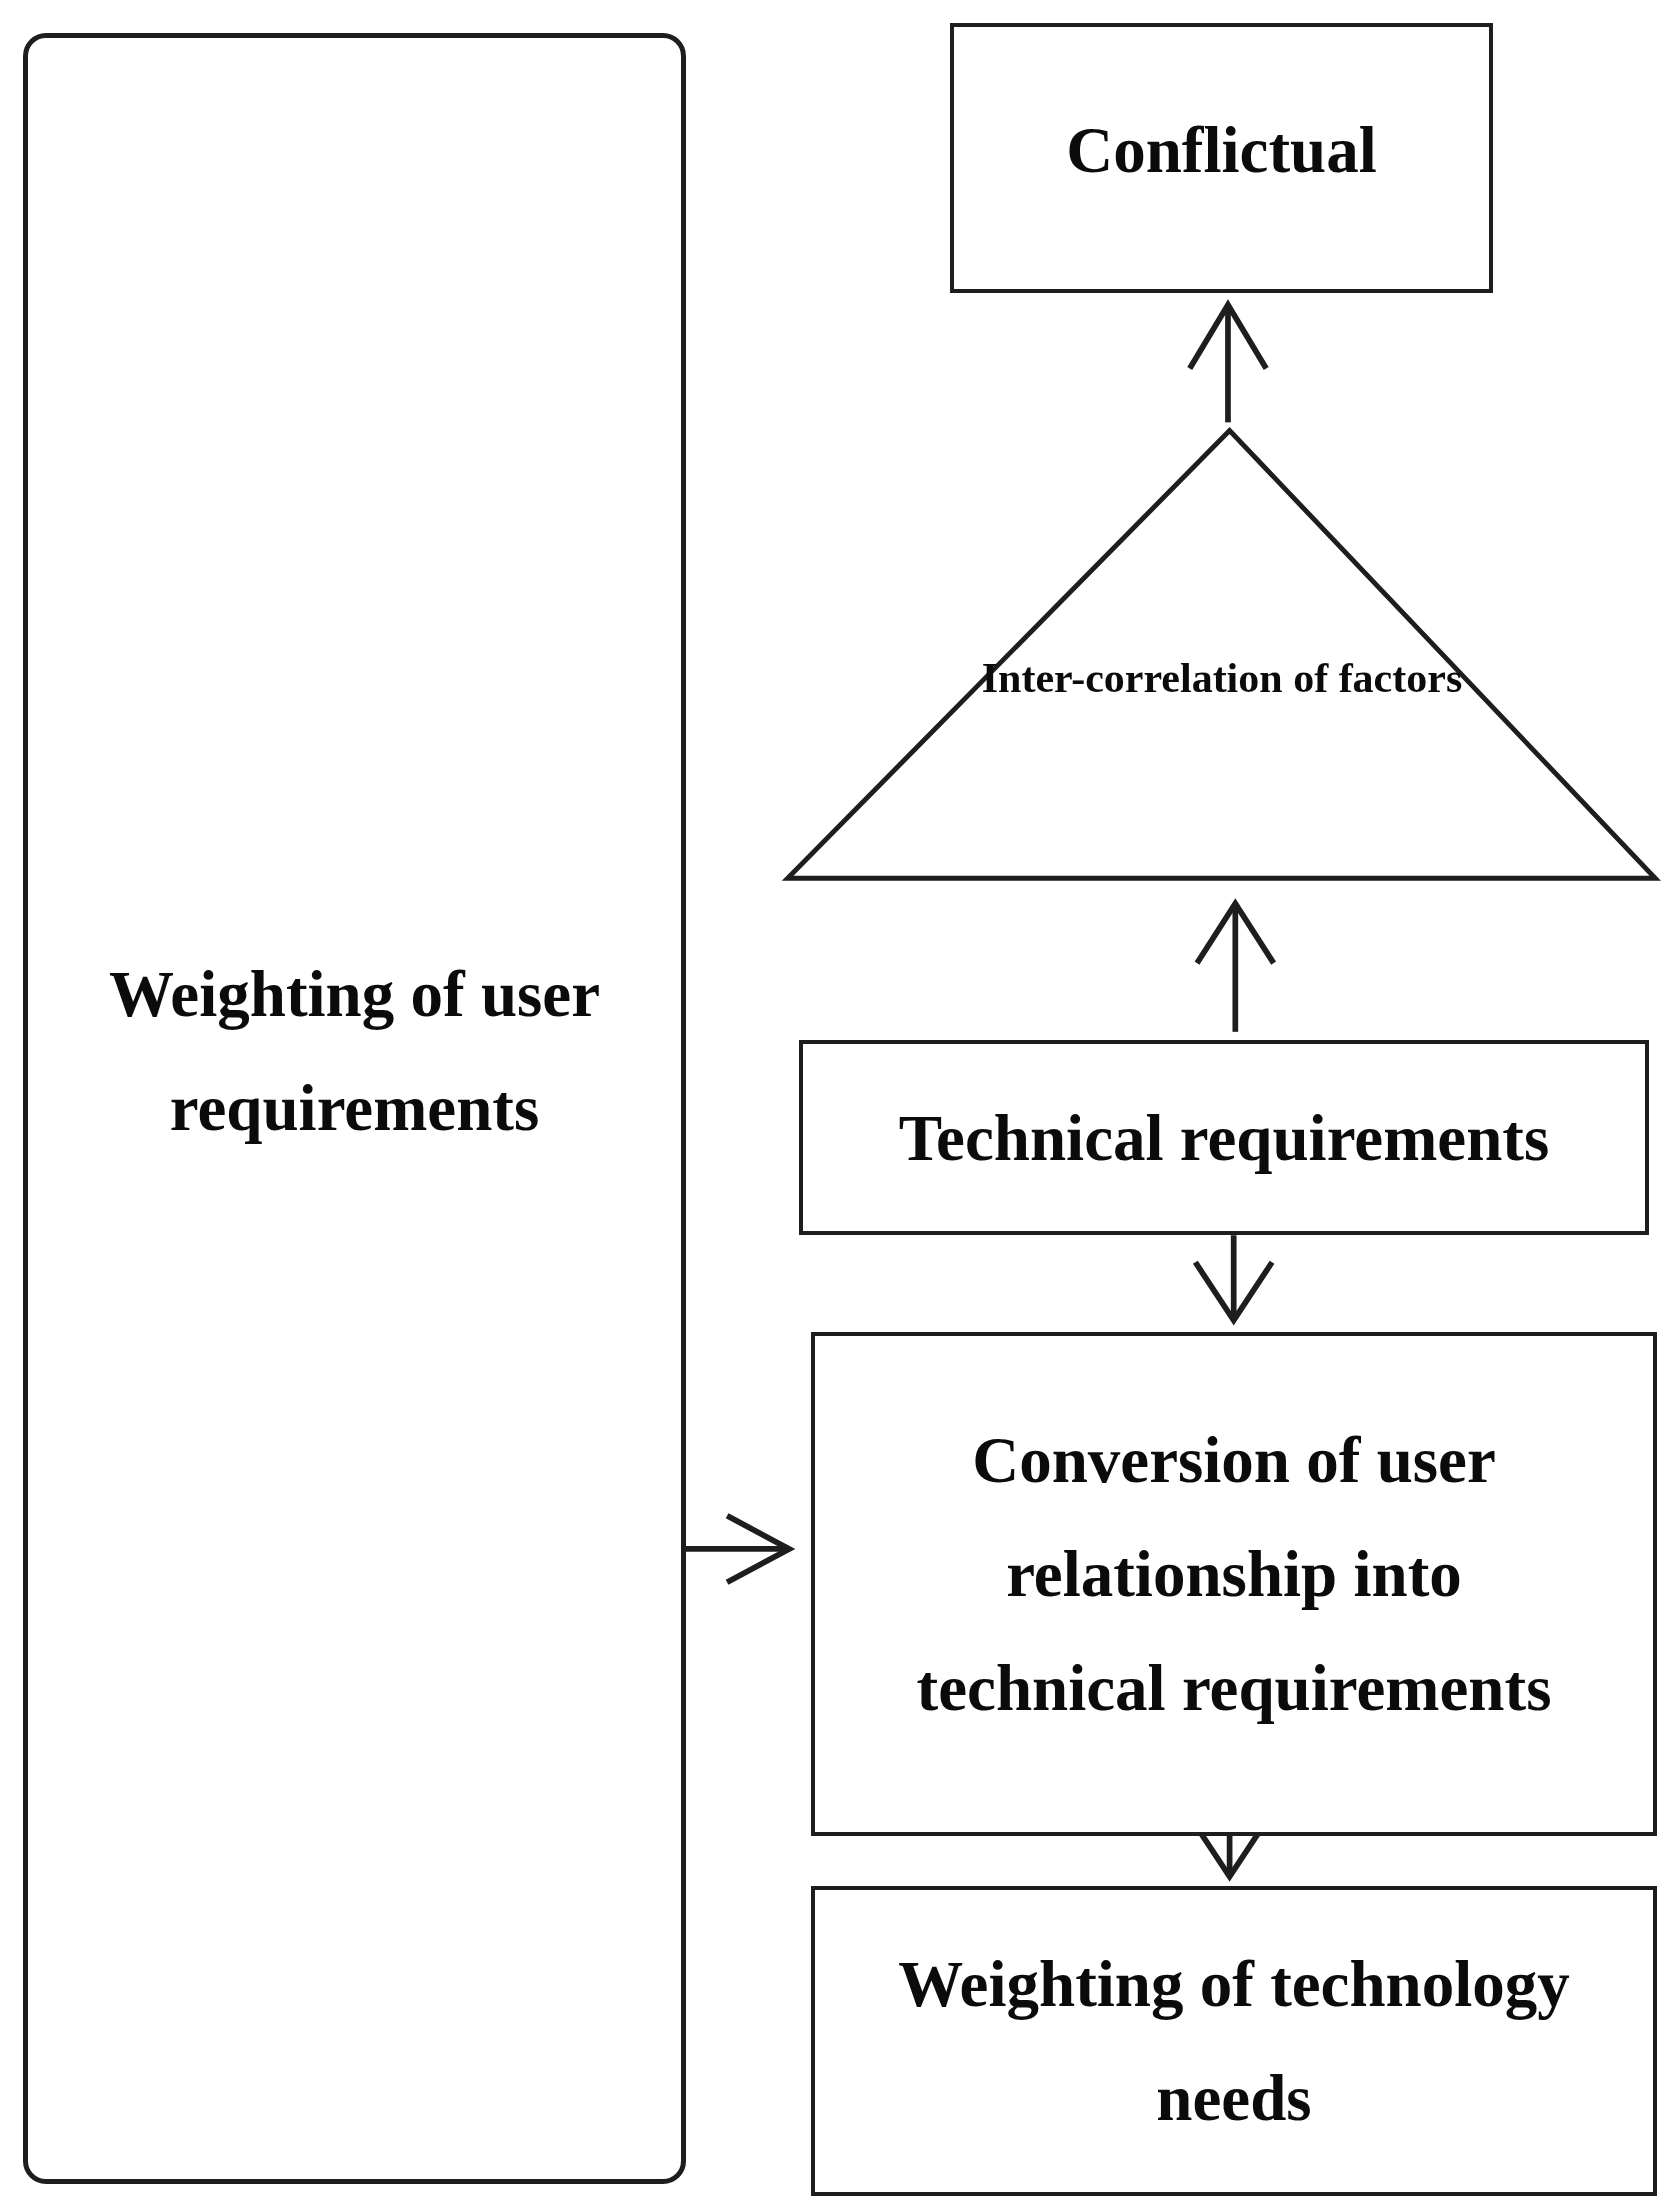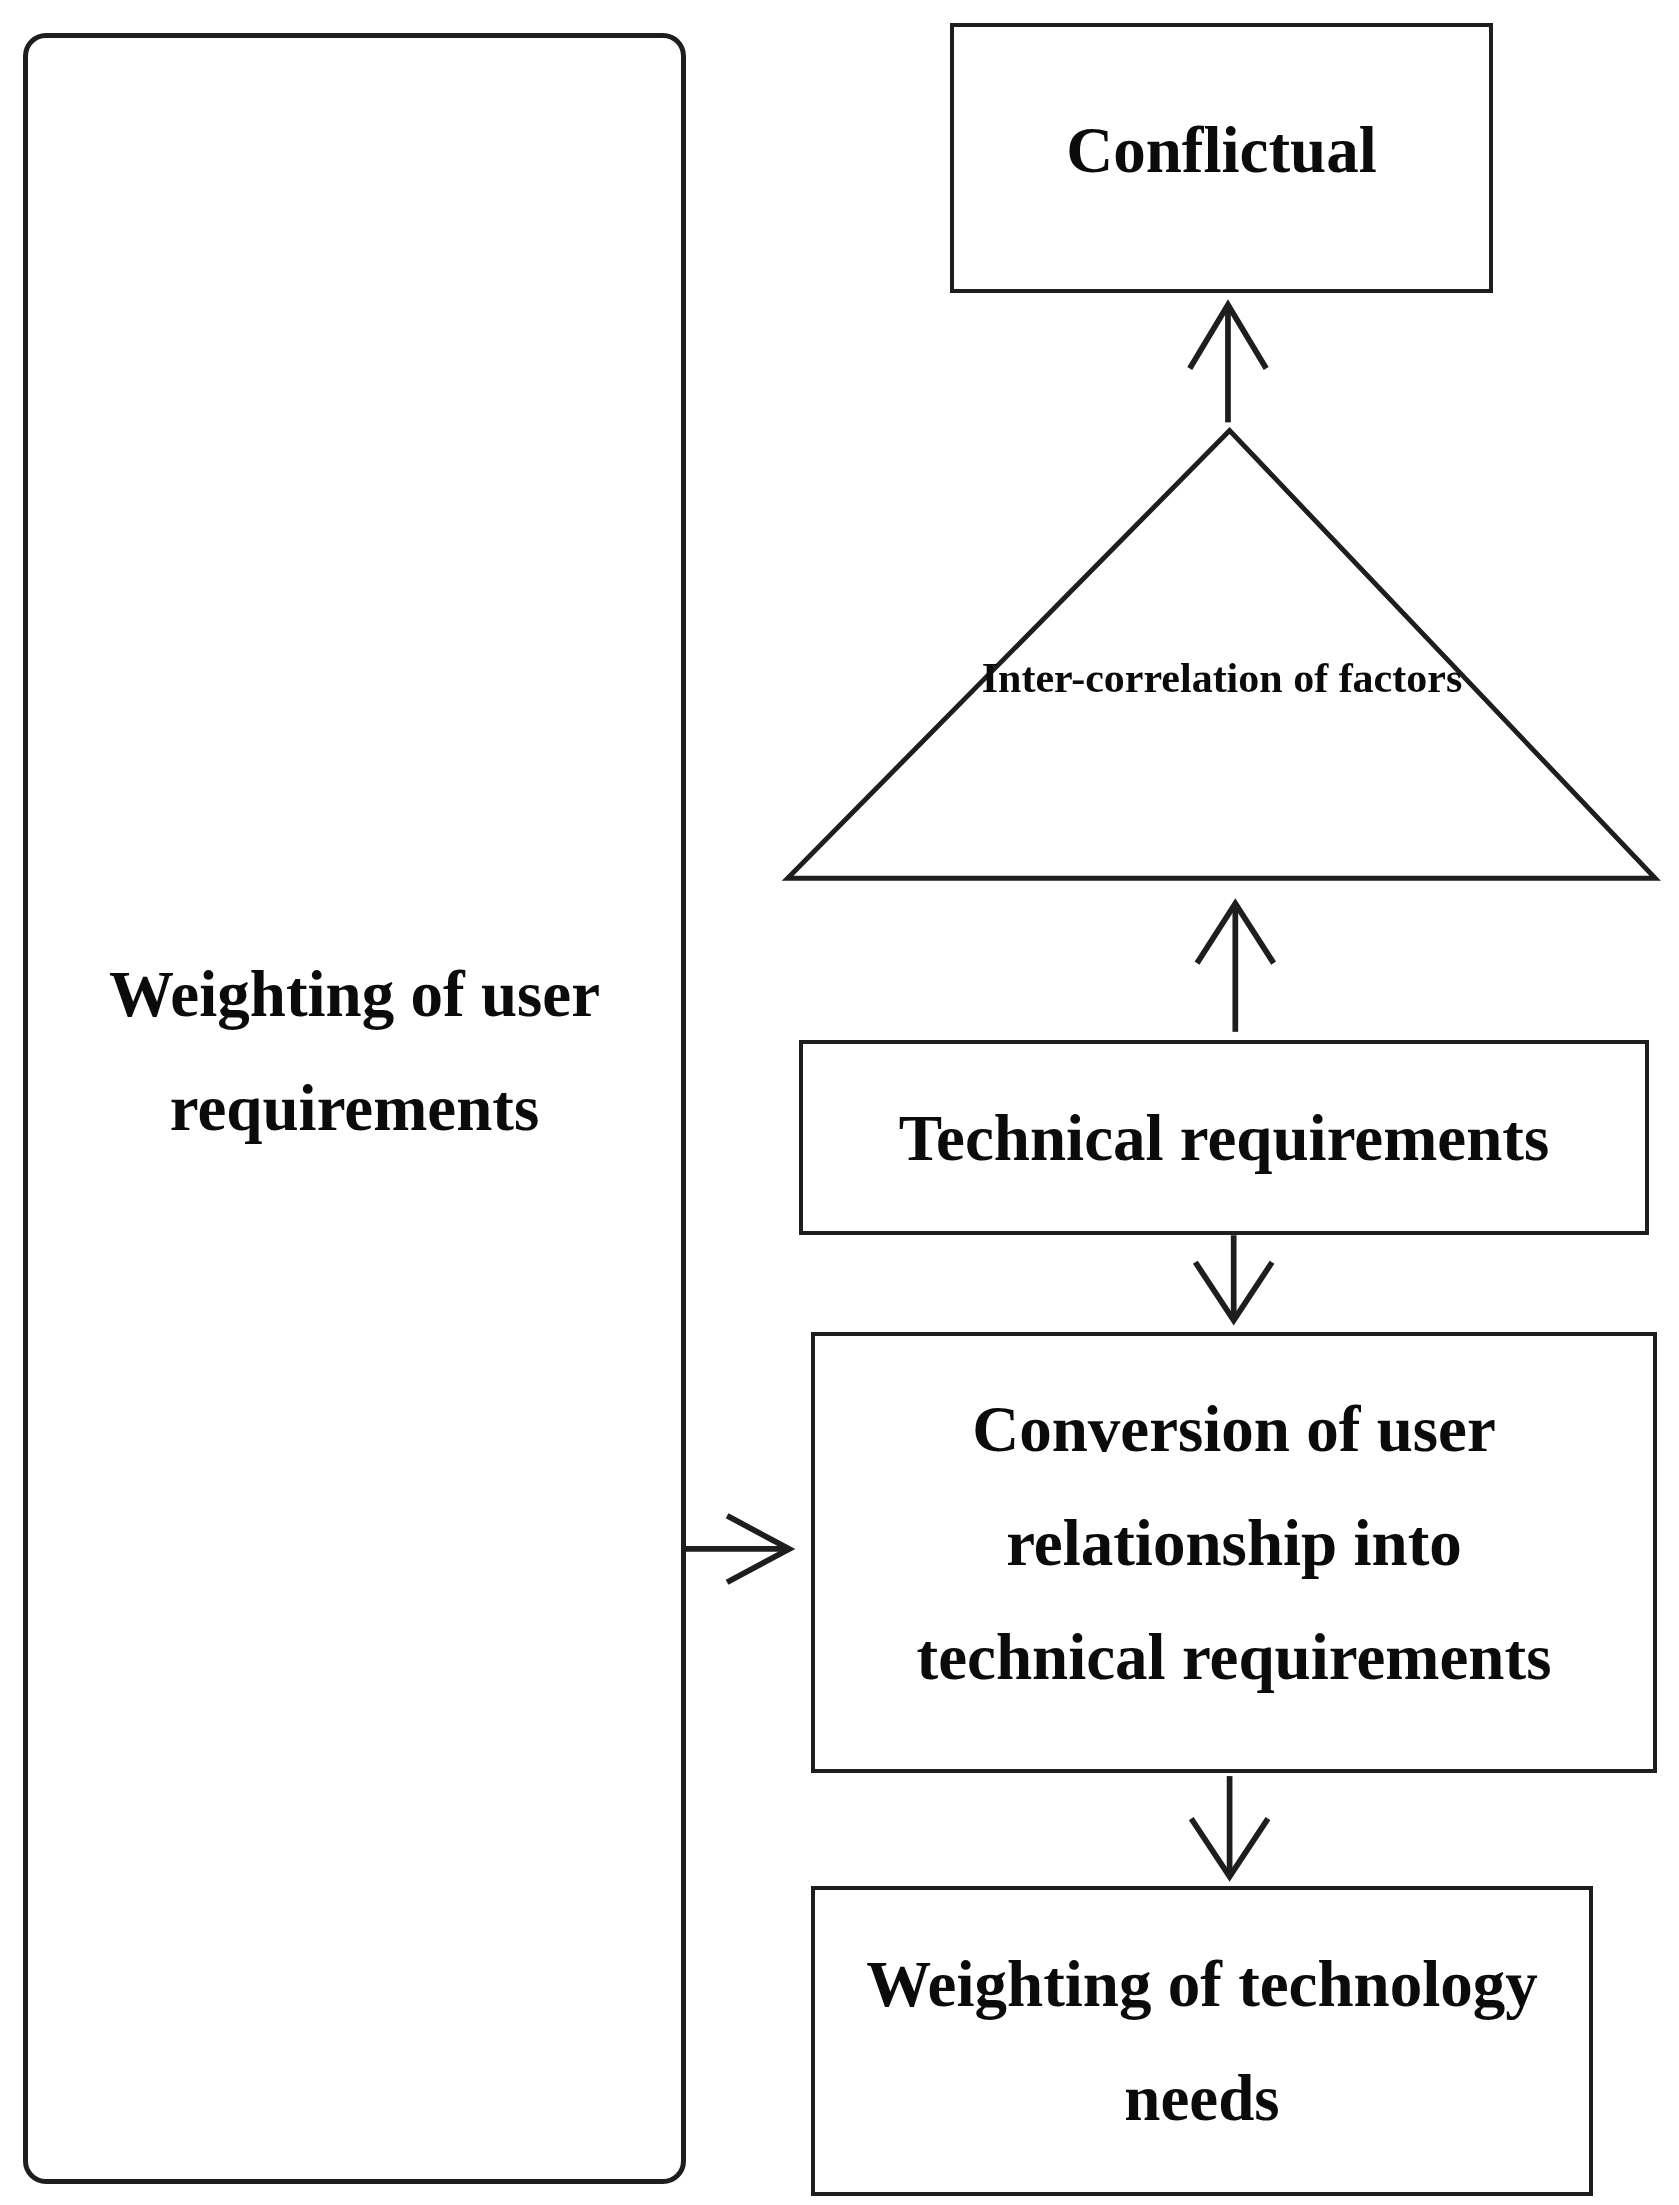--- a/index.html
+++ b/index.html
@@ -30,22 +30,22 @@
     align-items:center;justify-content:center;
     text-align:center;
     font-size:65px;
     box-sizing:border-box;
   }
   .box .ln{display:block;width:100%;}
   .left-rect{left:23px;top:33px;width:663px;height:2151px;border-width:5.7px;justify-content:flex-start;border-radius:23px;}
   .left-rect .txt{position:absolute;left:0;top:899px;width:100%;line-height:114px;}
   .conflictual{left:950px;top:23px;width:543px;height:270px;line-height:106px;padding-bottom:16px;}
   .technical{left:799px;top:1040px;width:850px;height:195px;line-height:114px;}
-  .conversion{left:811px;top:1332px;width:846px;height:441px;line-height:114px;padding-bottom:19.6px;}
-  .weighting-tech{left:811px;top:1886px;width:782px;height:310px;line-height:114px;align-items:flex-end;}
+  .conversion{left:811px;top:1332px;width:846px;height:504px;line-height:114px;padding-bottom:19.6px;}
+  .weighting-tech{left:811px;top:1886px;width:846px;height:310px;line-height:114px;align-items:flex-end;}
   .tri-label{
     position:absolute;left:788px;top:621px;width:868px;
     text-align:center;font-size:42px;line-height:114px;
   }
 </style>
 </head>
 <body>
 
 <div class="canvas">
 

